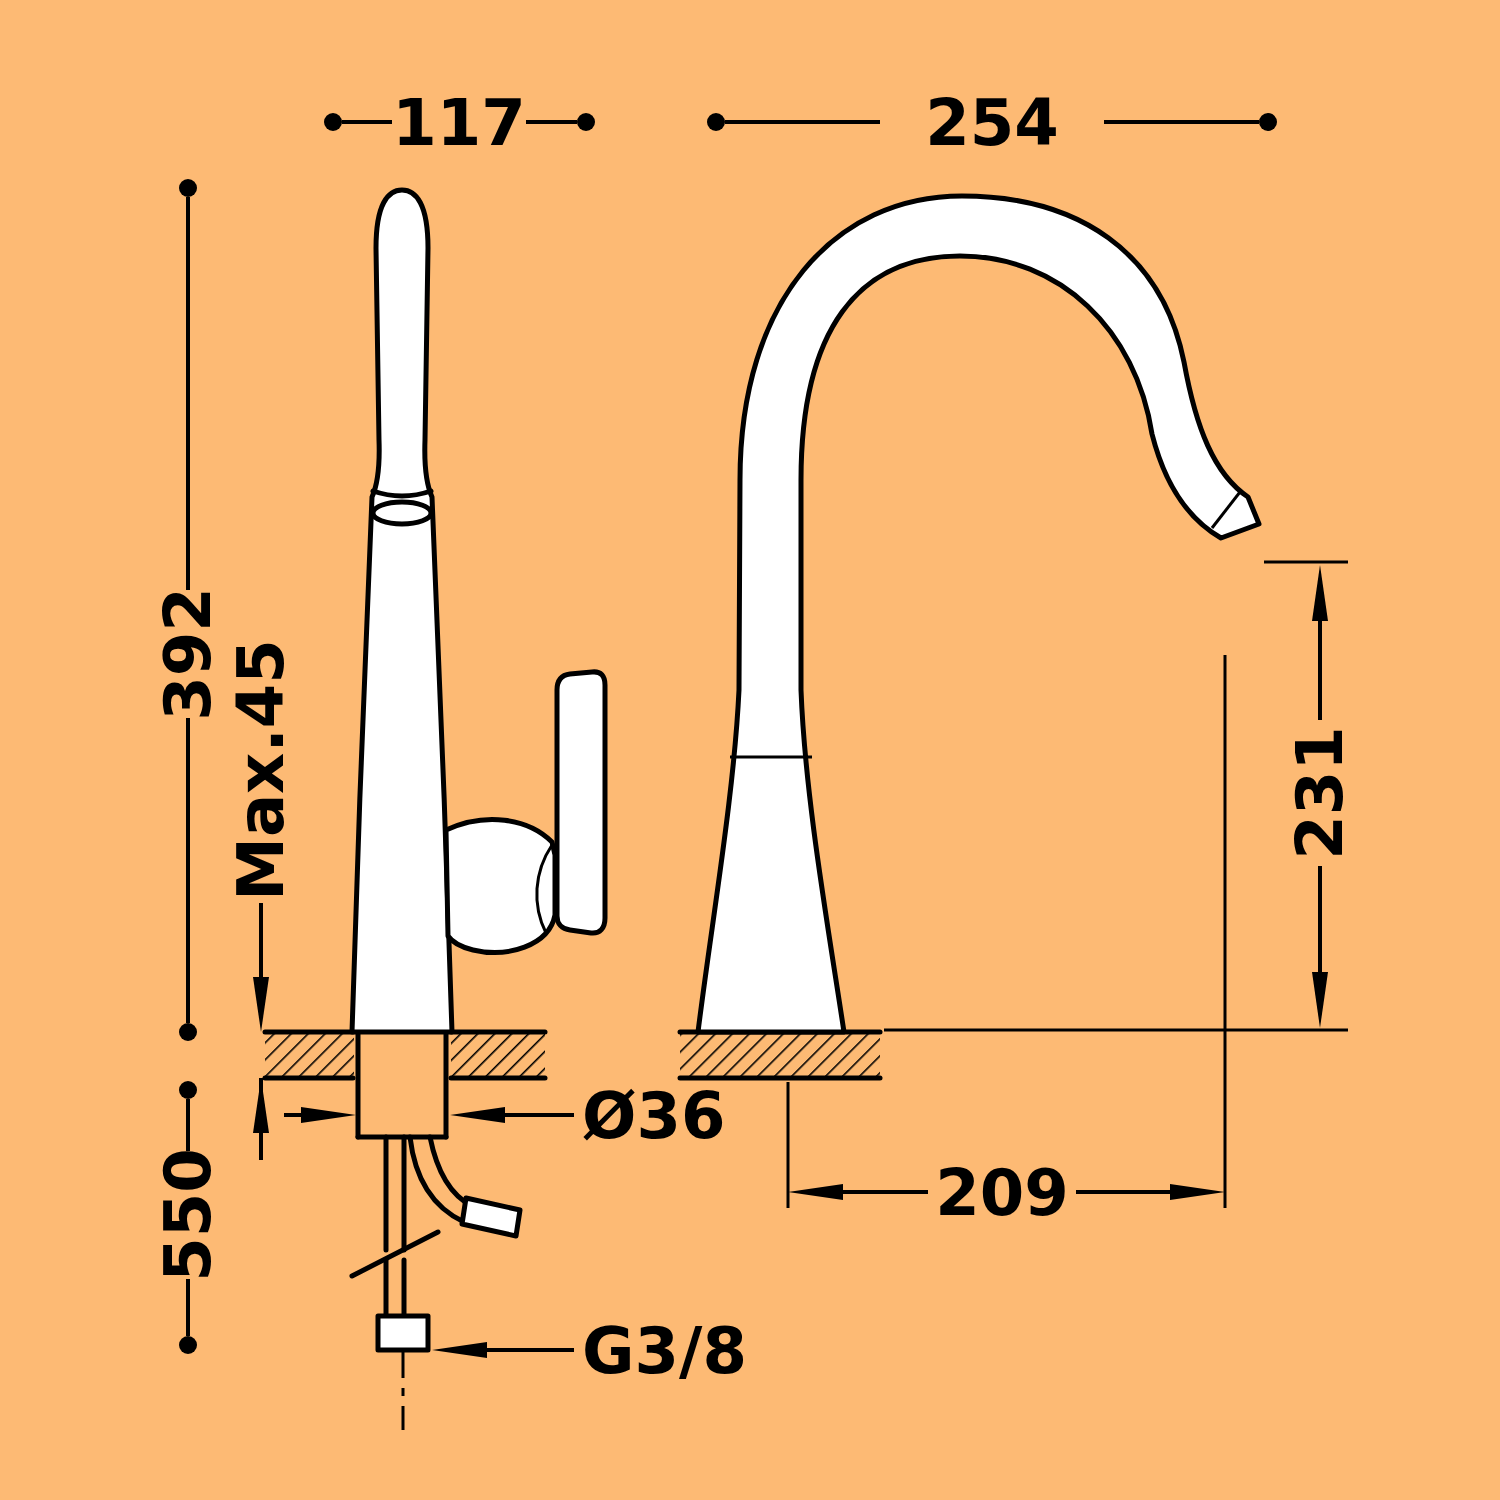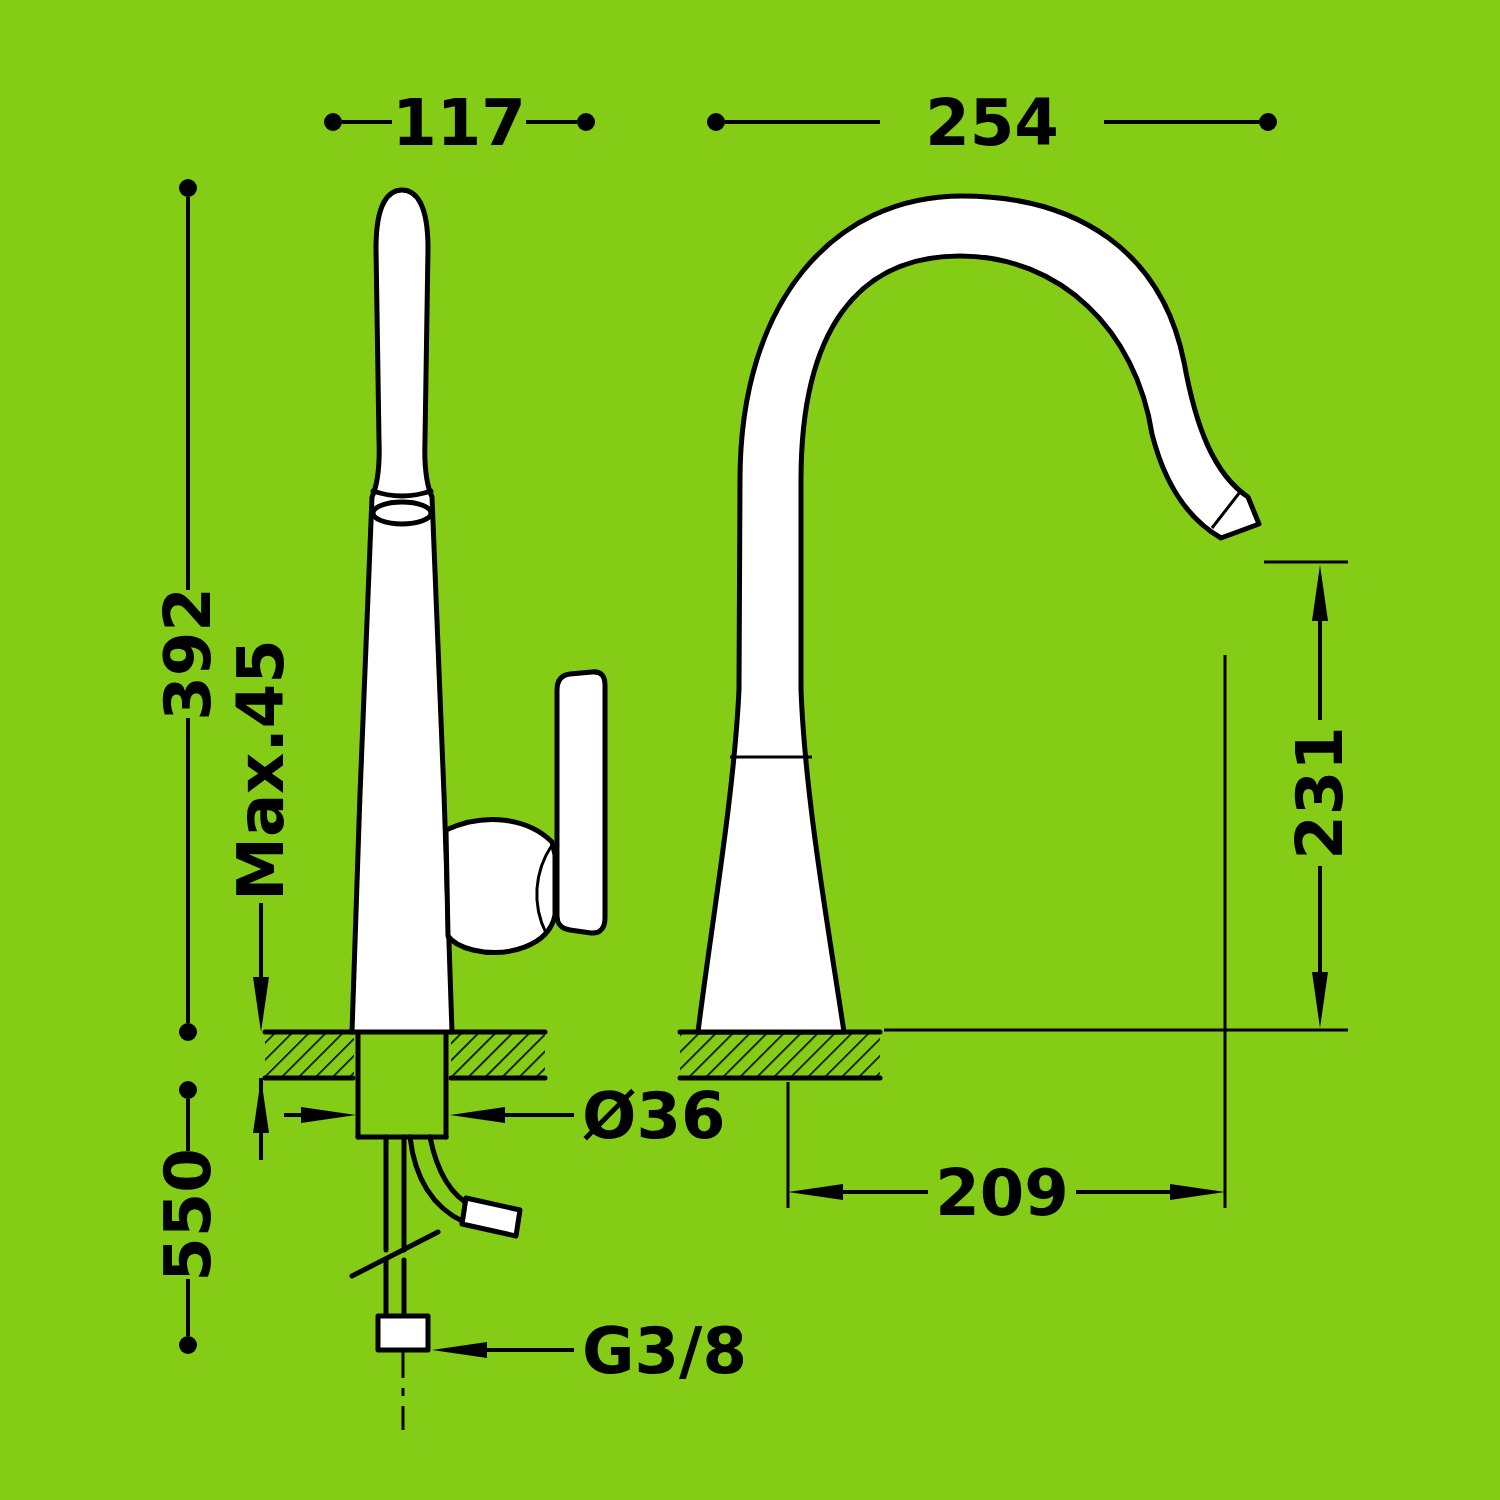--- a/index.html
+++ b/index.html
@@ -1,16 +1,16 @@
 <!DOCTYPE html>
 <html><head>
 <meta charset="utf-8">
 <style>
   html,body{margin:0;padding:0;background:#ffffff;}
-  .stage{width:1500px;height:1500px;background:#84cc16;position:relative;}
+  .stage{width:1500px;height:1500px;background:#fdba74;position:relative;}
   svg{display:block;}
   .ol{fill:#ffffff;stroke:#000000;stroke-width:5;stroke-linejoin:round;}
   .s {fill:none;stroke:#000000;stroke-width:5;stroke-linejoin:round;stroke-linecap:round;}
   .d {fill:none;stroke:#000000;stroke-width:4;}
   .x {fill:none;stroke:#000000;stroke-width:3;}
   .ah{fill:#000000;stroke:none;}
   .dot{fill:#000000;stroke:none;}
   .t {font-family:"DejaVu Sans","Liberation Sans",sans-serif;font-weight:bold;font-size:64px;fill:#000000;}
 </style>
 </head>

